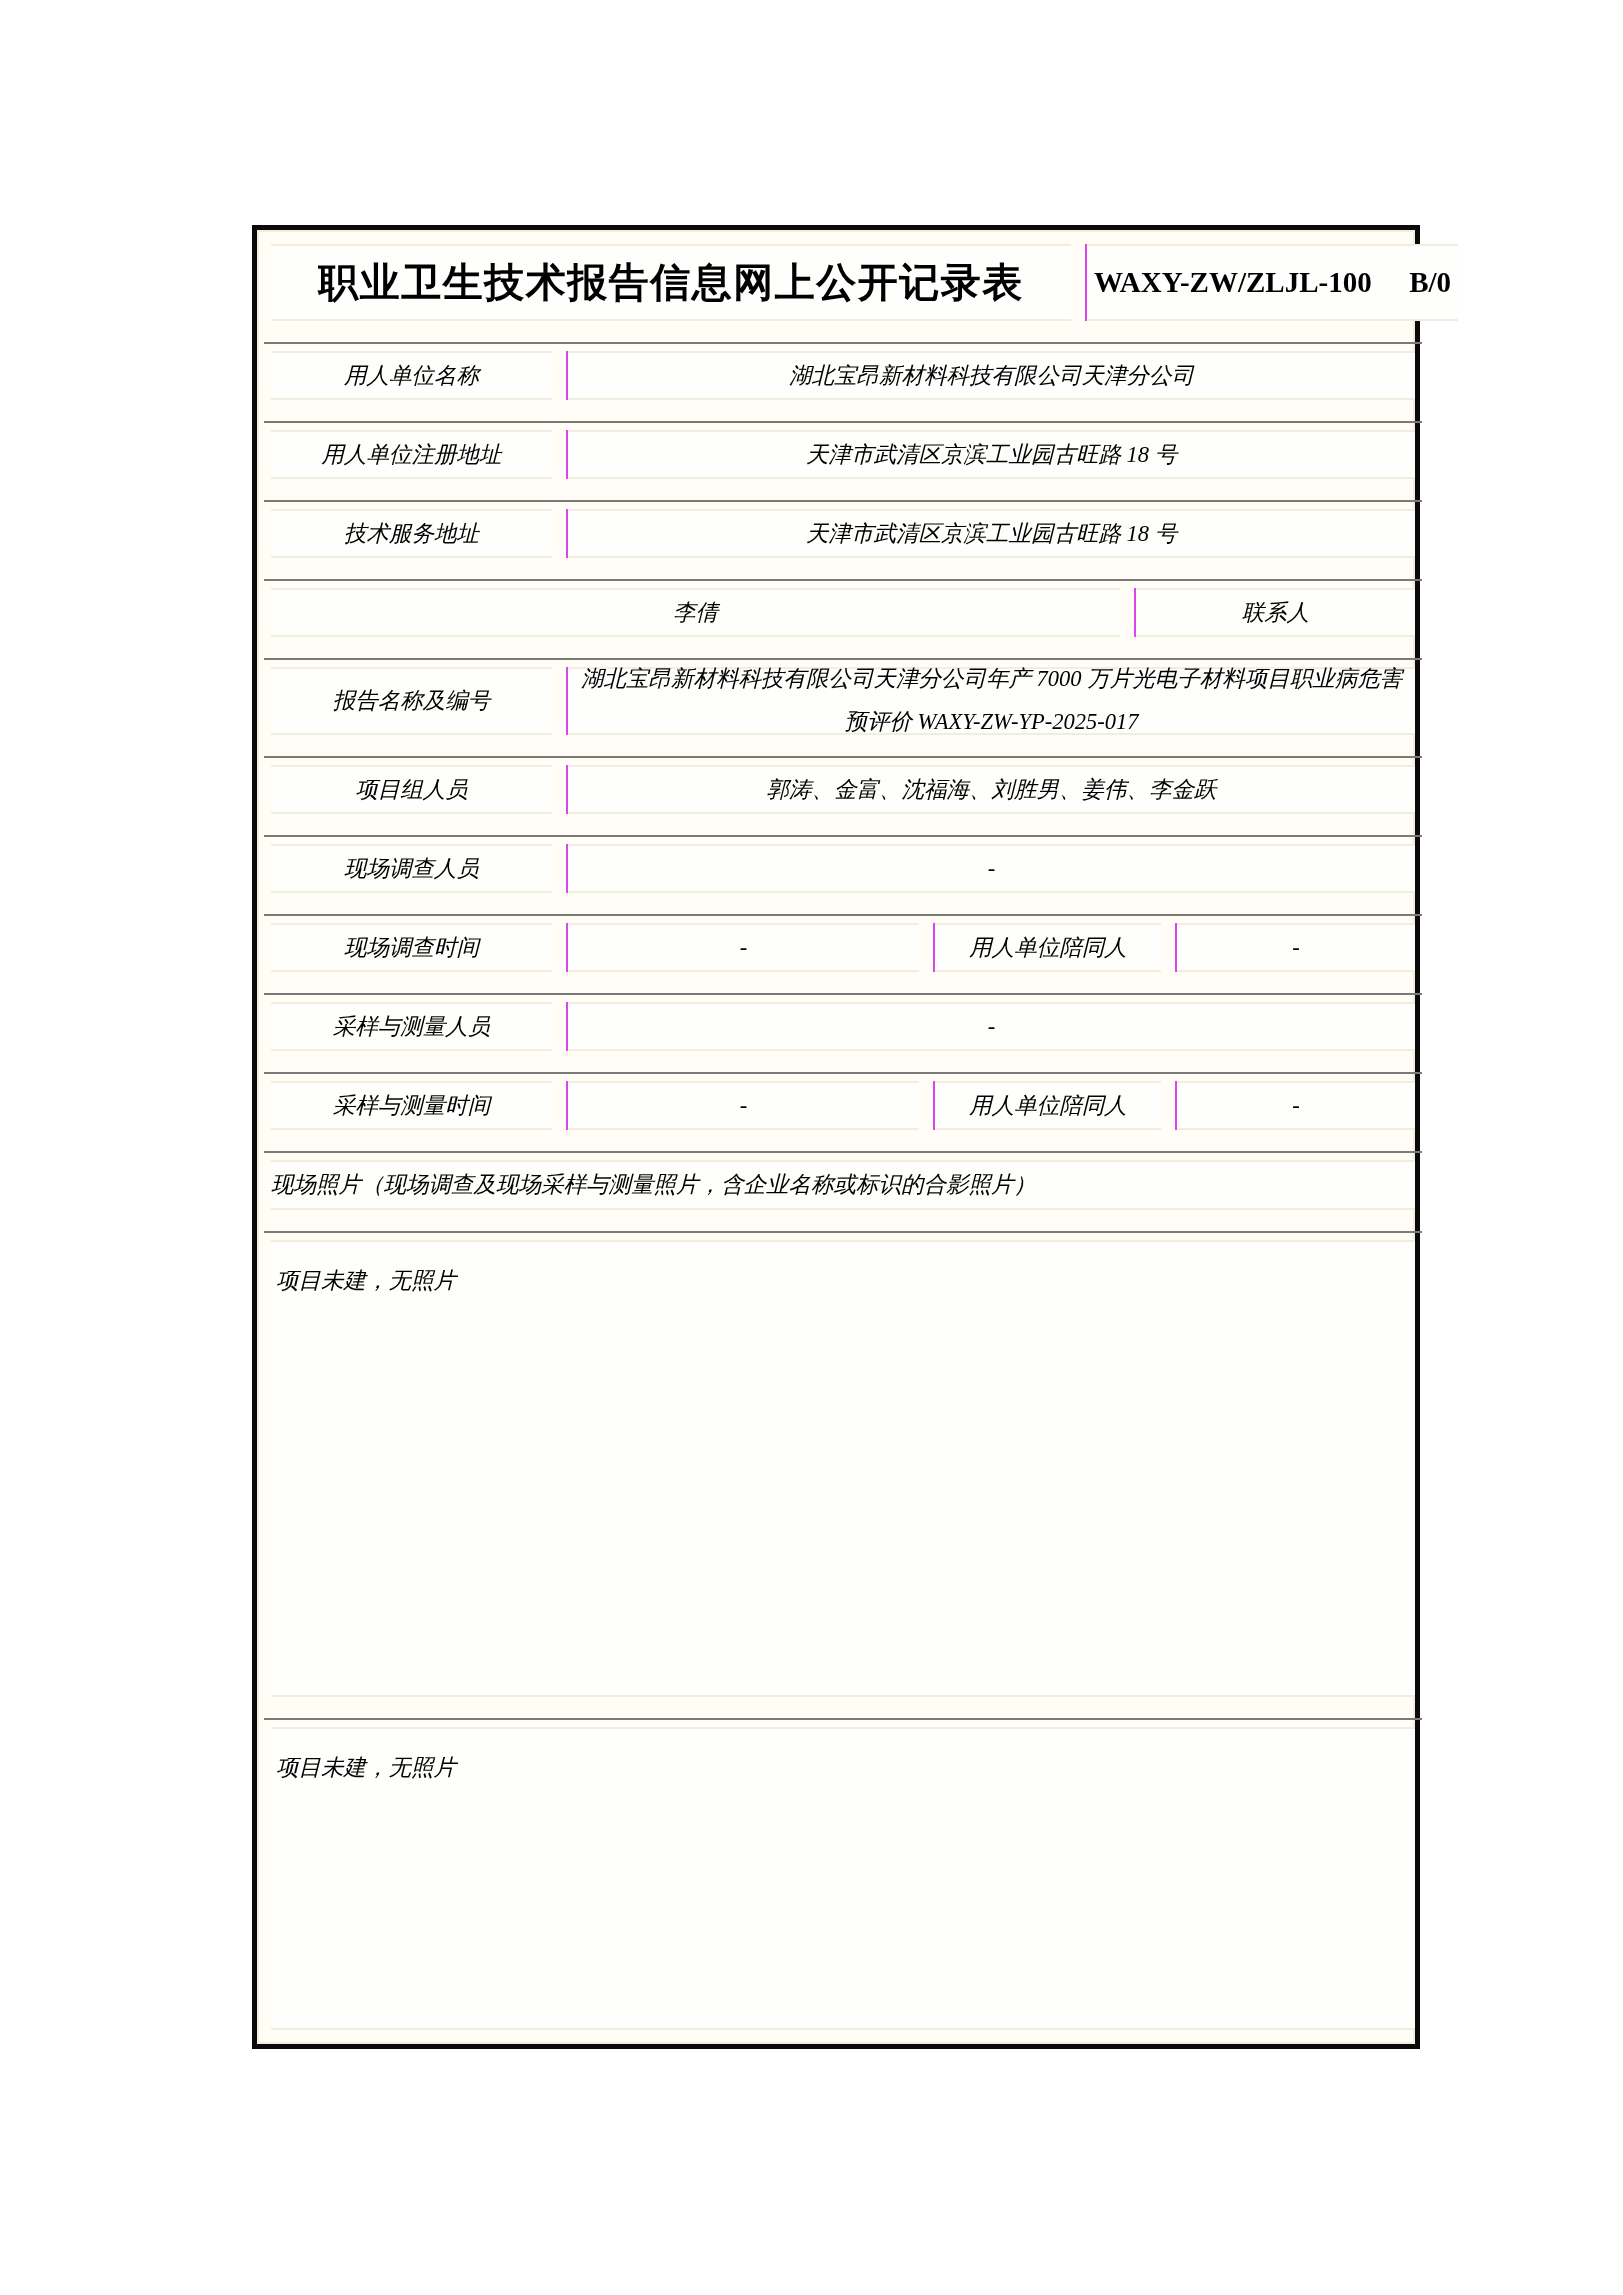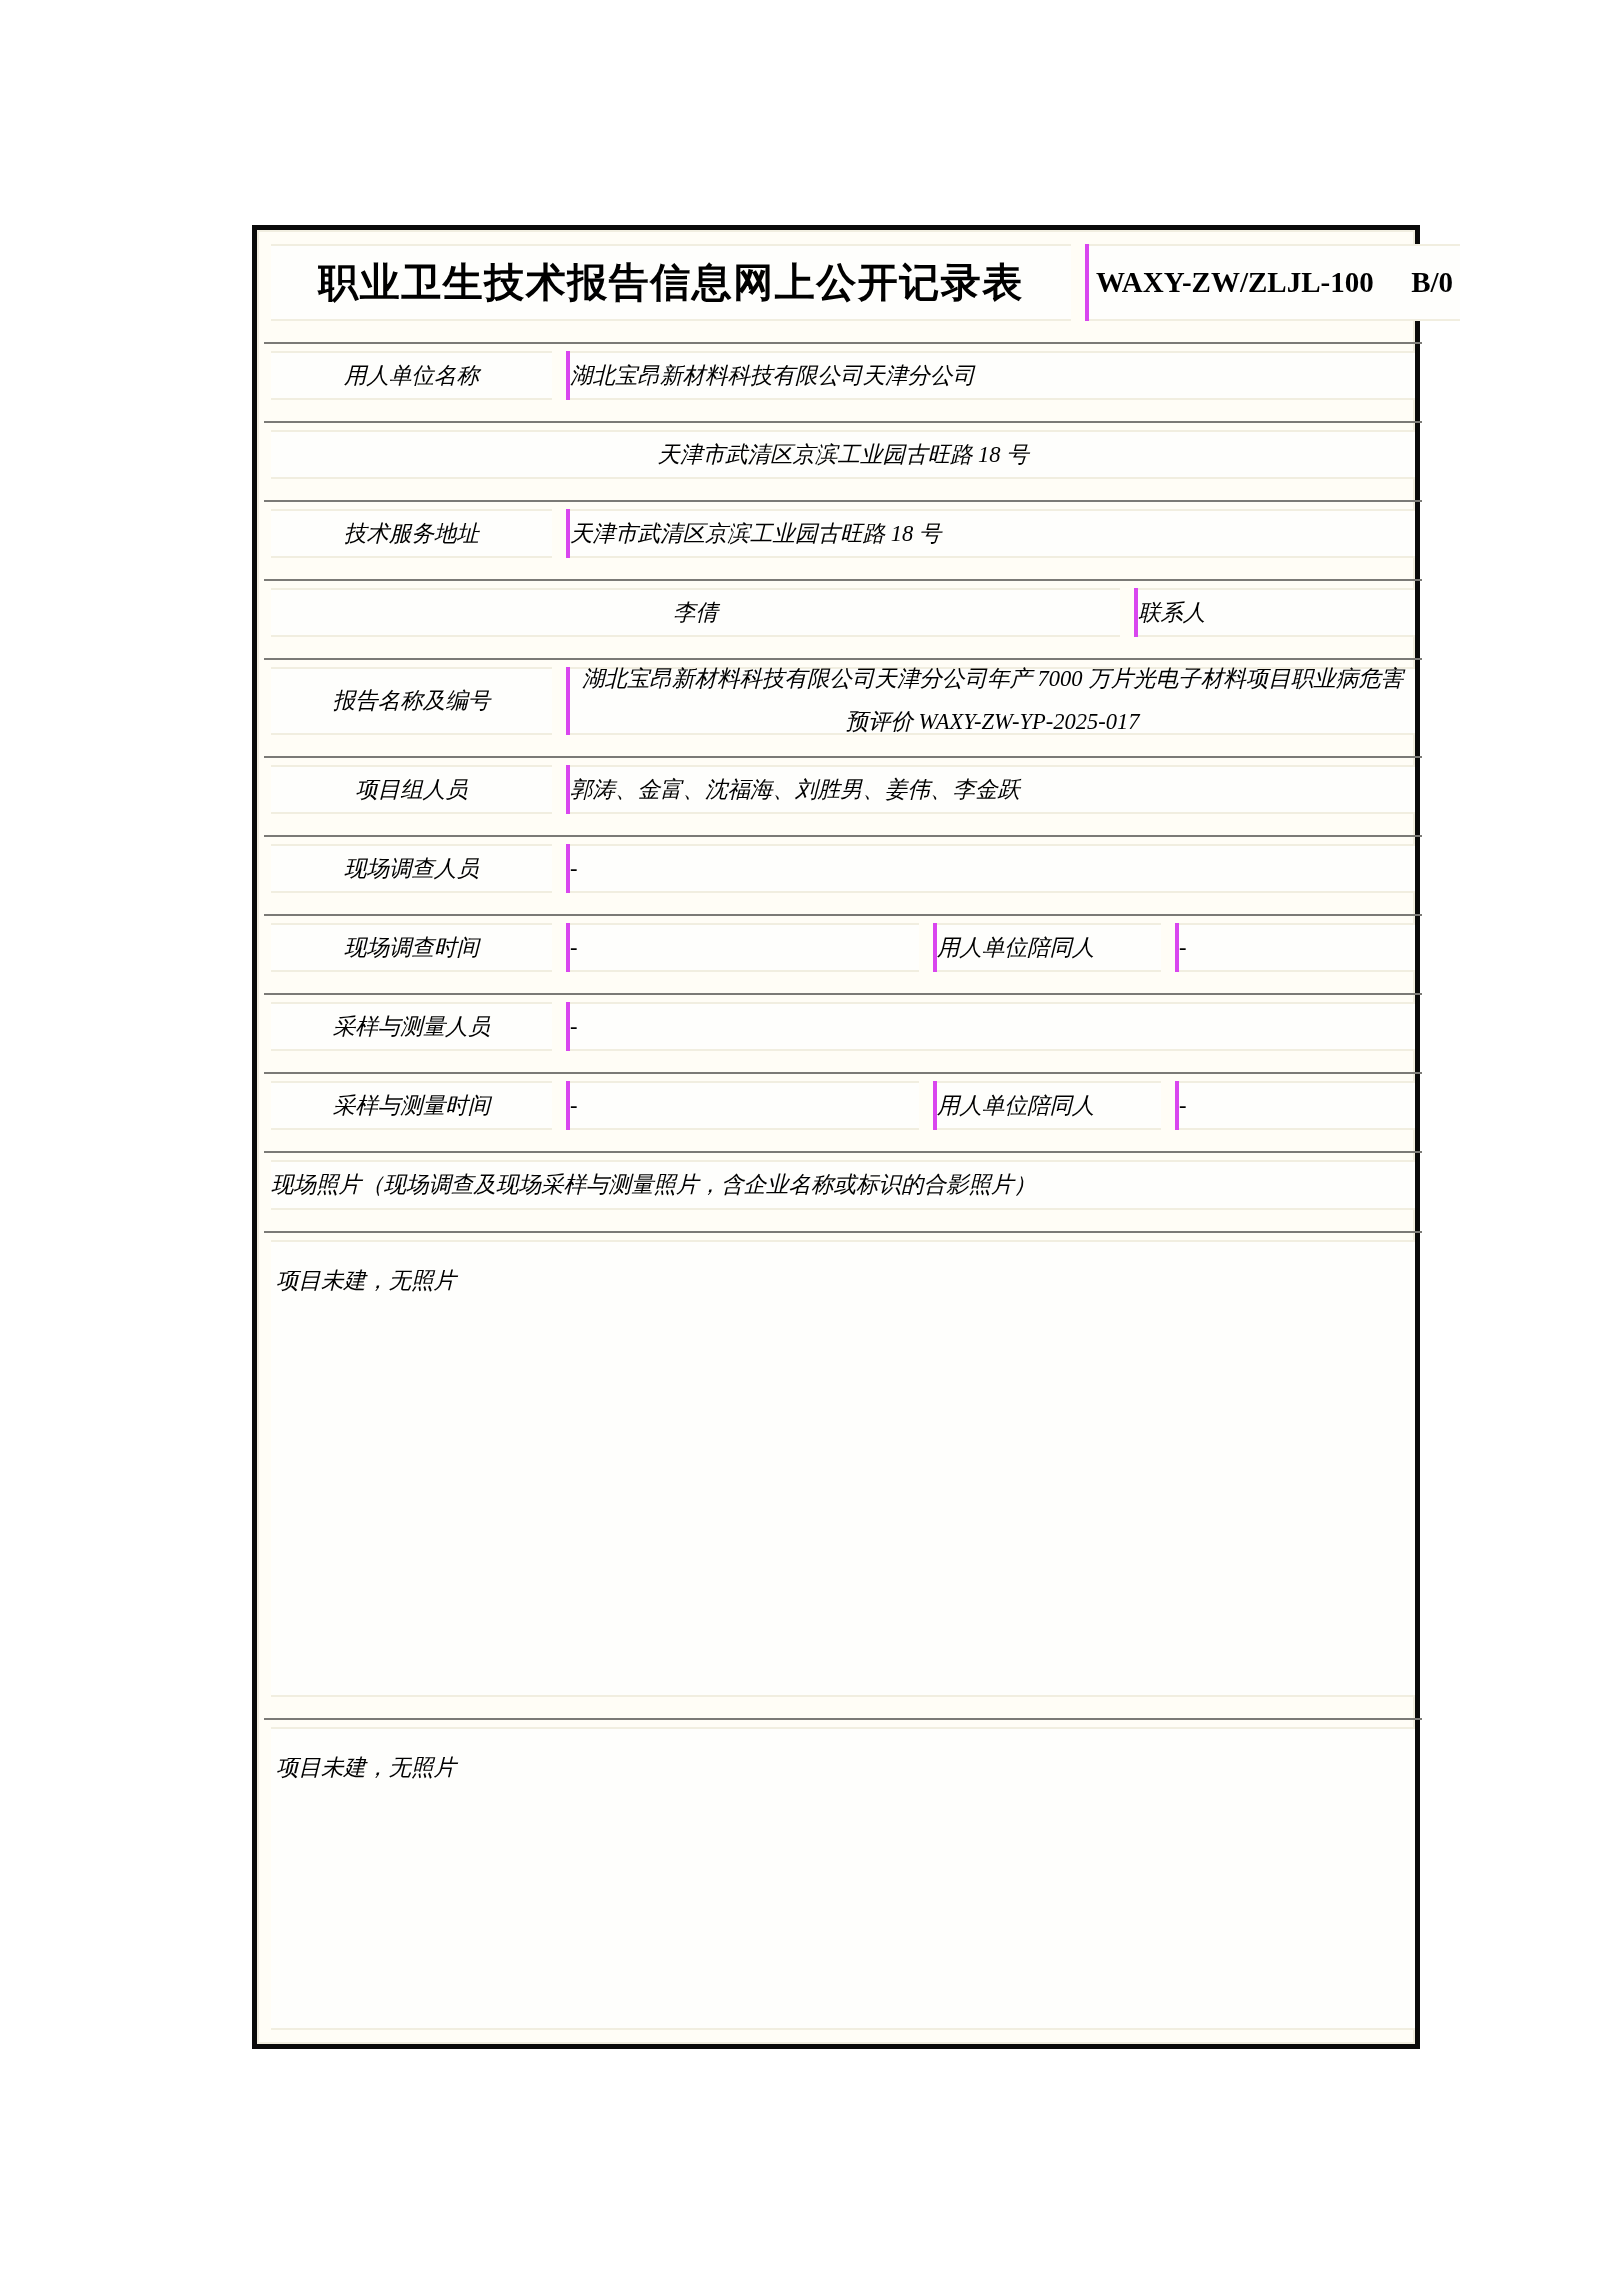--- a/index.html
+++ b/index.html
@@ -35,21 +35,21 @@
   .cell {
     display: flex;
     align-items: center;
     justify-content: center;
     background: #fefefc;
     box-shadow: inset 0 2px 0 #f1eee0, inset 0 -2px 0 #f1eee0;
     font-size: 22.5px;
     line-height: 1.5;
     text-align: center;
   }
-  .cell + .cell { border-left: 4px solid #d946ef; justify-content: space-between; }
+  .cell + .cell { border-left: 2px solid #d946ef; }
 
   
   .title-row    { height: 91px; }
   .simple-row   { height: 65px; }
   .report-row   { height: 84px; }
   .photo-header-row { height: 66px; }
   .photo-row-1  { height: 473px; }
   .photo-row-2  { flex: 1 1 auto; }
 
   
@@ -102,20 +102,21 @@
         <span>B/0</span>
       </div>
     </div>
 
     <div class="row simple-row">
       <div class="cell label-col">用人单位名称</div>
       <div class="cell value-col">湖北宝昂新材料科技有限公司天津分公司</div>
     </div>
 
     <div class="row simple-row">
+      <div class="cell label-col">用人单位注册地址</div>
       <div class="cell value-col">天津市武清区京滨工业园古旺路 18 号</div>
     </div>
 
     <div class="row simple-row">
       <div class="cell label-col">技术服务地址</div>
       <div class="cell value-col">天津市武清区京滨工业园古旺路 18 号</div>
     </div>
 
     <div class="row simple-row">
       <div class="cell value-col">李倩</div>

